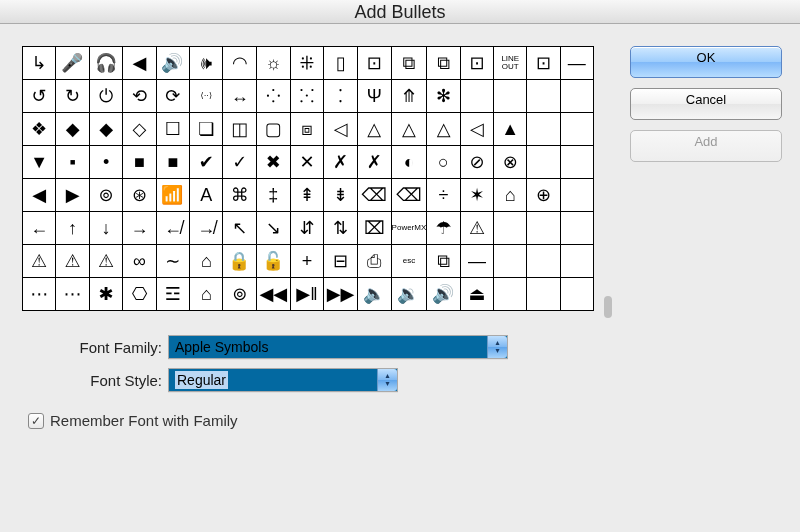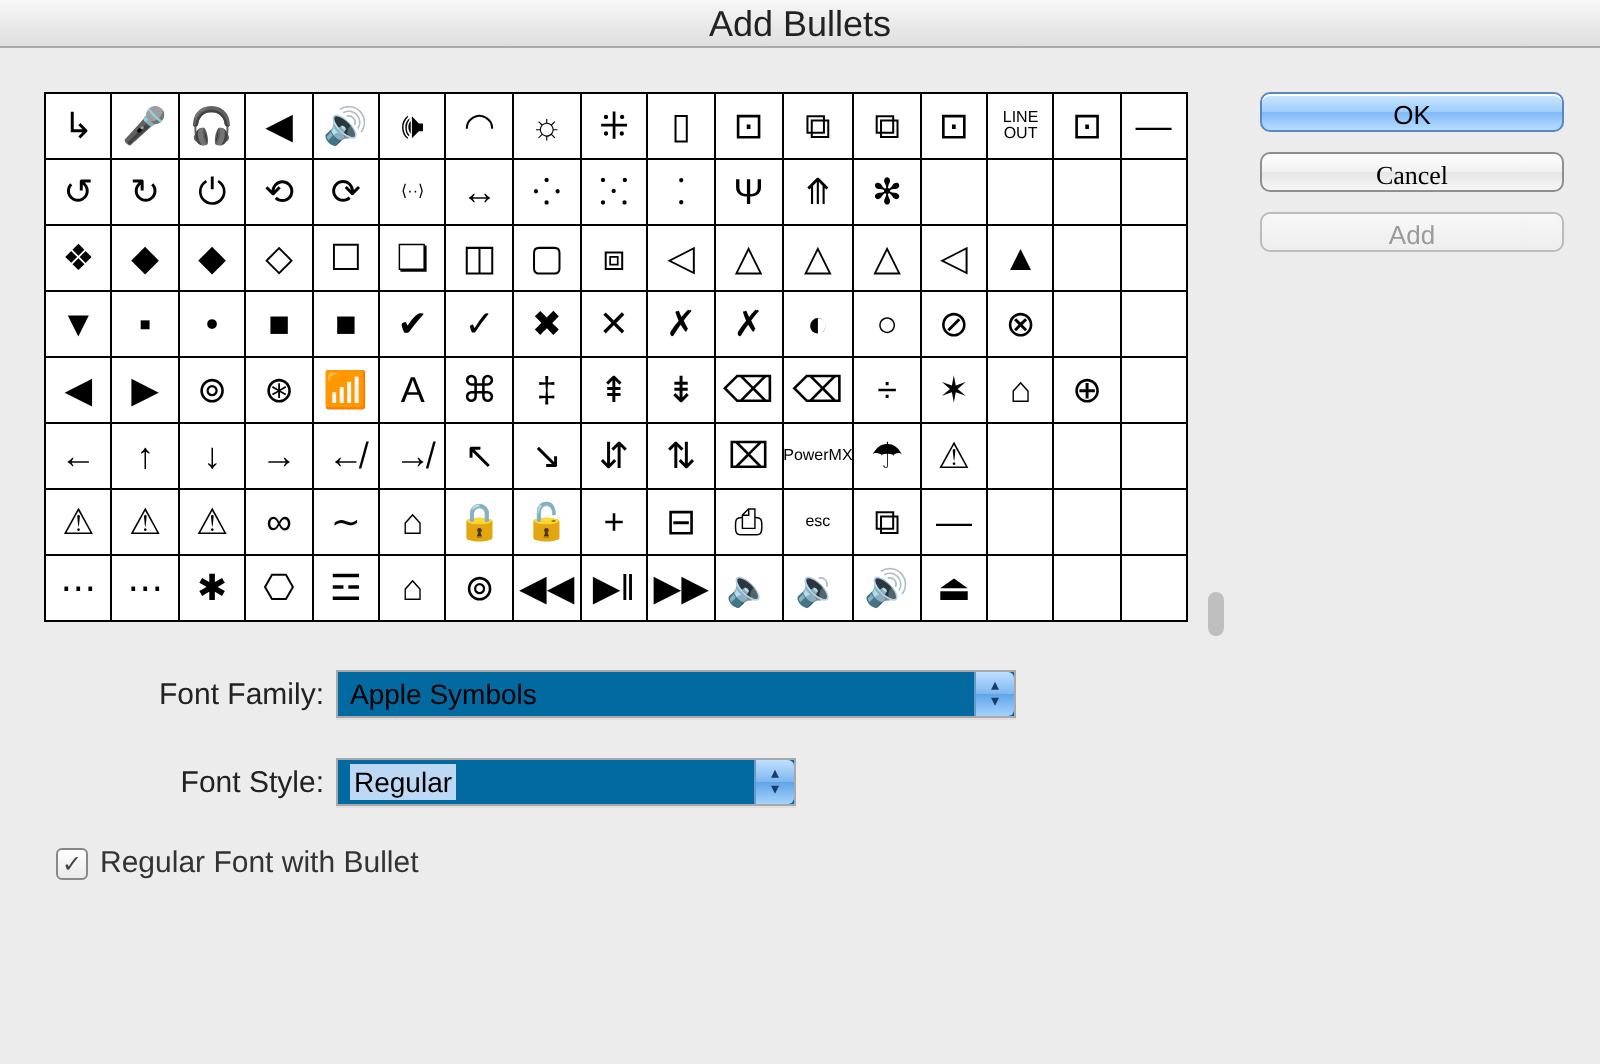--- a/index.html
+++ b/index.html
@@ -25,38 +25,37 @@
   }
   .content {
     display: flex;
     padding: 22px 18px 16px 22px;
     gap: 28px;
   }
   .left-col { flex: 1; }
   .right-col { width: 160px; display: flex; flex-direction: column; gap: 10px; }
 
   .btn {
-    height: 20px;
+    height: 32px;
     border-radius: 5px;
     font-size: 13px;
     text-align: center;
     line-height: 22px;
     border: 1px solid #8f8f8f;
     cursor: pointer;
     user-select: none;
   }
   .btn-ok {
     background: linear-gradient(#cfe8ff, #9ecdfc 49%, #7fb8f8 50%, #b6dcff);
     border-color: #5a86c6;
     box-shadow: inset 0 1px 0 #fff;
     font-weight: 400;
   }
   .btn-std {
     background: linear-gradient(#ffffff, #f1f1f1 49%, #e6e6e6 50%, #f6f6f6);
-    font-family: Liberation Serif, serif;
   }
   .btn-disabled {
     background: linear-gradient(#f7f7f7, #eeeeee);
     color: #9a9a9a;
     border-color: #bcbcbc;
     cursor: default;
   }
 
   .symbol-scroll-wrap {
     position: relative;
@@ -87,21 +86,21 @@
     height: 22px;
     border-radius: 4px;
     background: #bfbfbf;
     top: 250px;
   }
 
   .form-rows {
     margin-top: 24px;
     display: flex;
     flex-direction: column;
-    gap: 20px;
+    gap: 9px;
   }
   .form-row {
     display: flex;
     align-items: center;
     gap: 6px;
   }
   .form-label {
     width: 140px;
     text-align: right;
     font-size: 15px;
@@ -354,21 +353,21 @@
             <span>▾</span>
           </div>
         </div>
       </div>
     </div>
 
     <div class="checkbox-row">
       <div class="chk">
         <span>✓</span>
       </div>
-      <div class="chk-label">Regular Font with Bullet</div>
+      <div class="chk-label">Remember Font with Family</div>
     </div>
 
   </div>
 
   <div class="right-col">
     <div class="btn btn-ok">OK</div>
     <div class="btn btn-std">Cancel</div>
     <div class="btn btn-disabled">Add</div>
   </div>
 </div>

